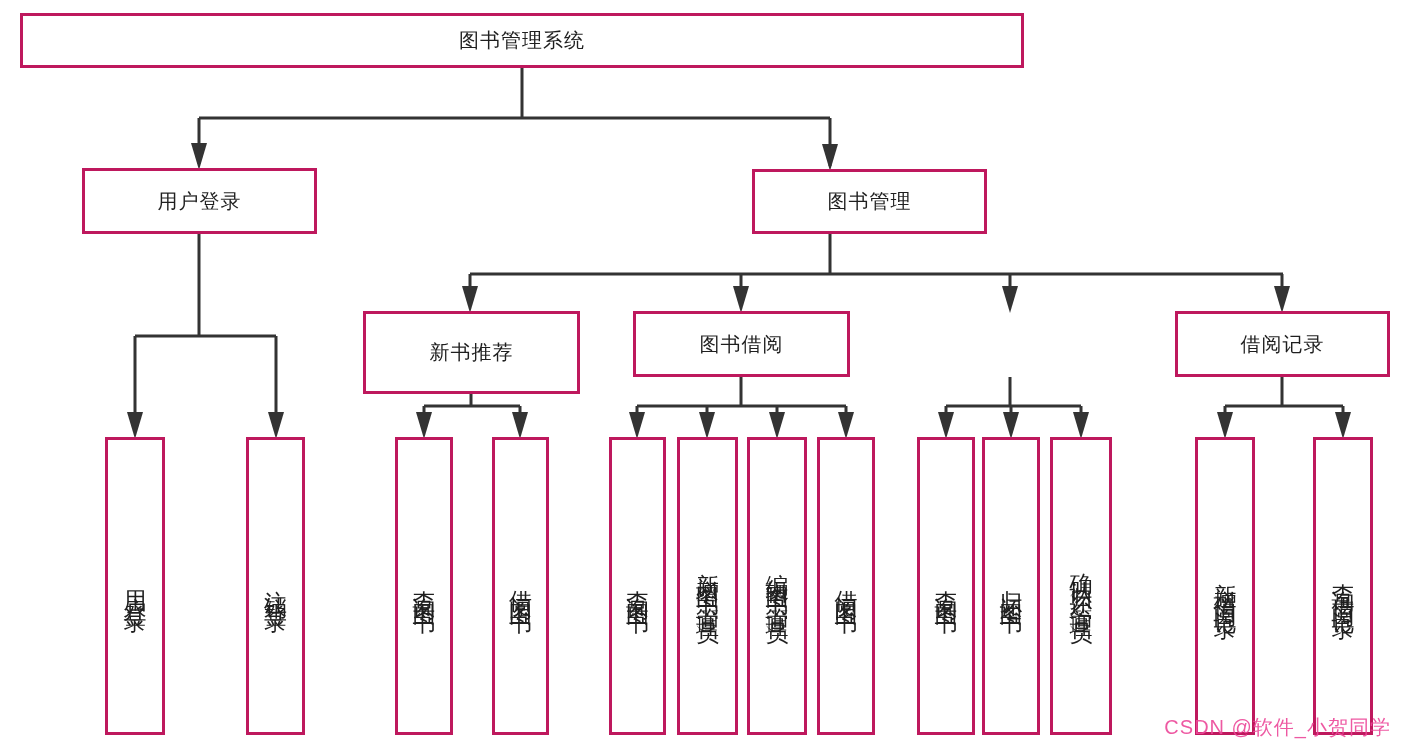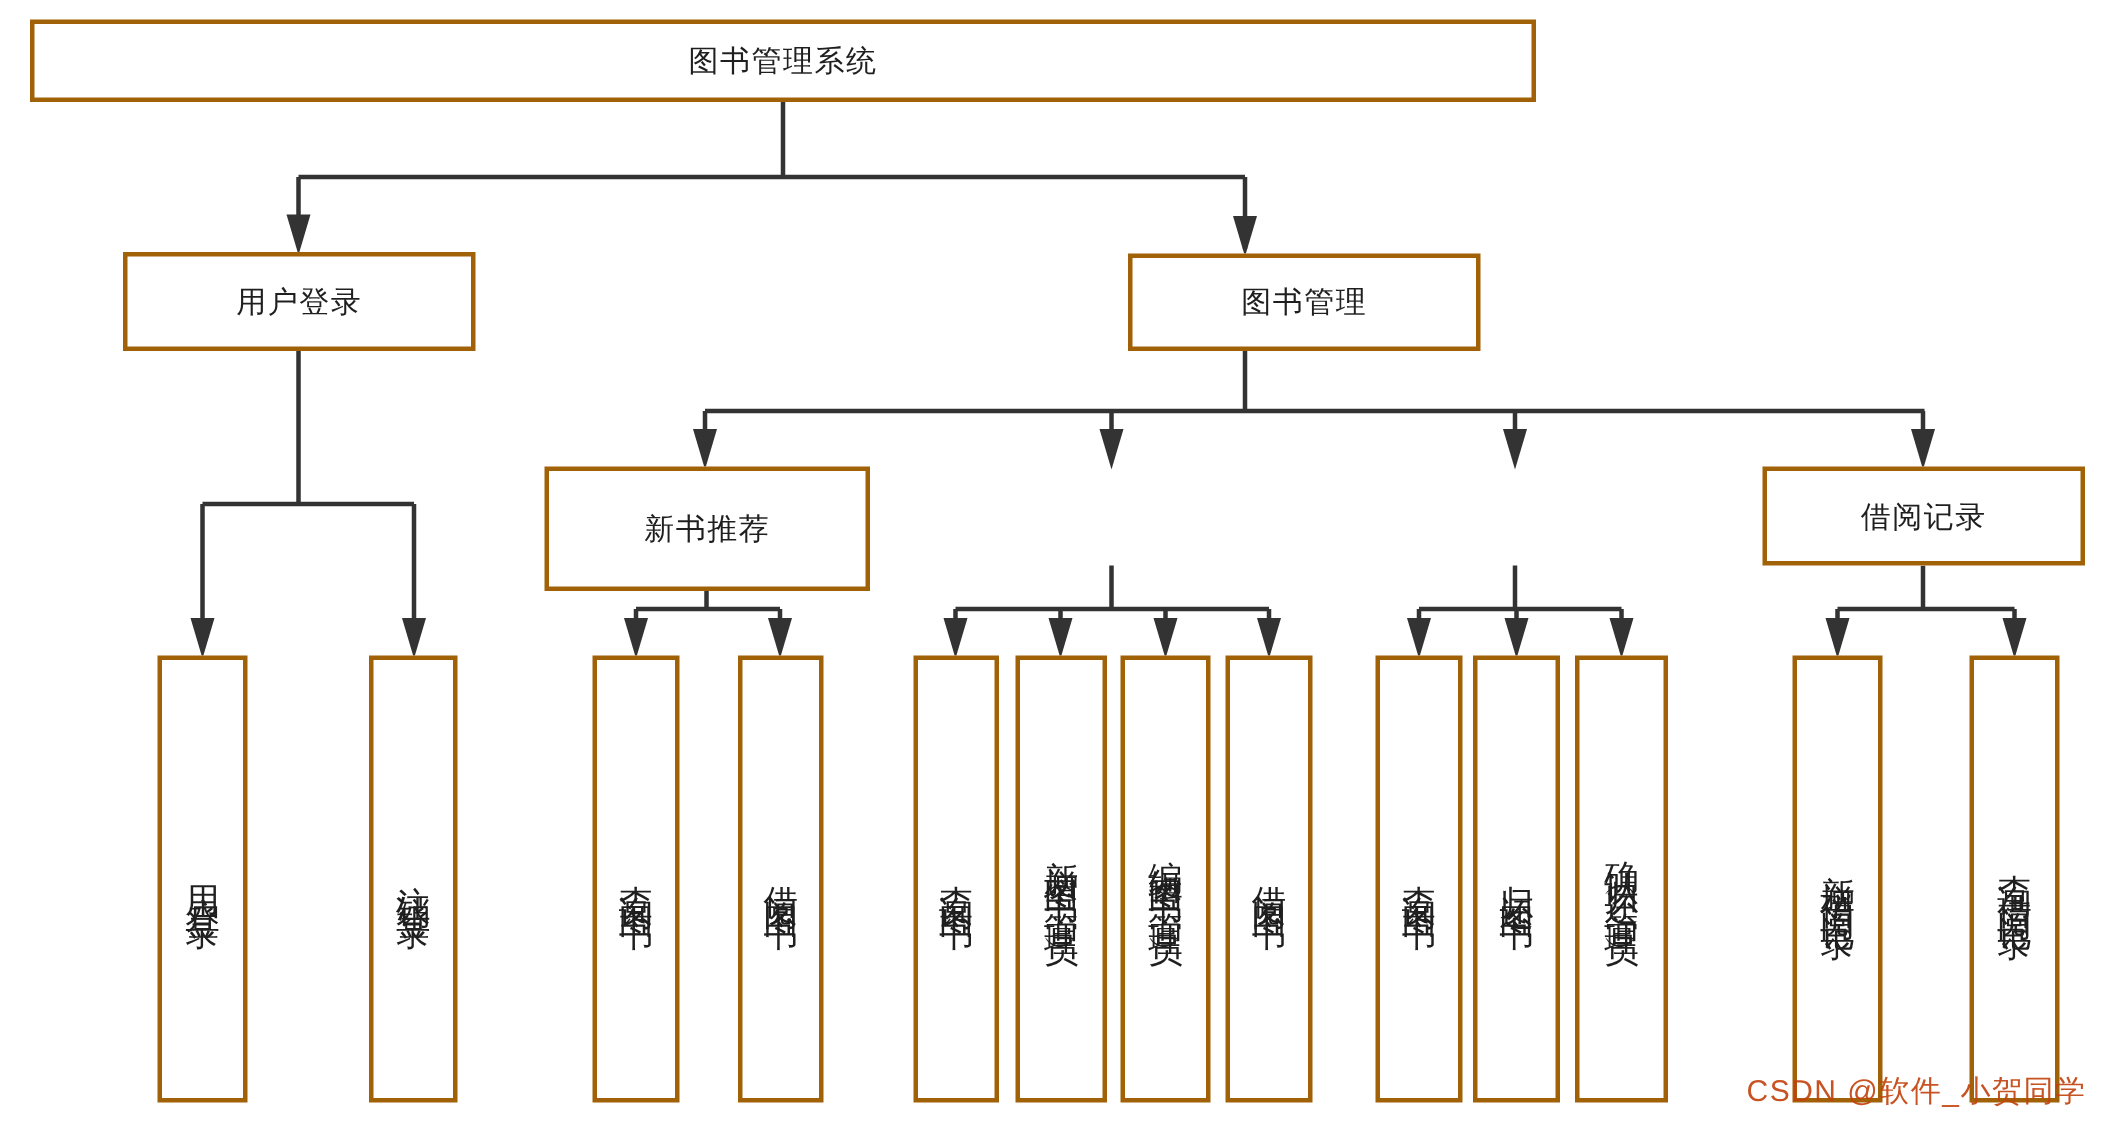--- a/index.html
+++ b/index.html
@@ -14,21 +14,21 @@
   svg.connectors {
     position: absolute;
     left: 0; top: 0;
     width: 1405px; height: 747px;
     z-index: 1;
   }
   .node {
     position: absolute;
     box-sizing: border-box;
     background: #ffffff;
-    border: 3px solid #a16207;
+    border: 3px solid #be185d;
     display: flex;
     align-items: center;
     justify-content: center;
     z-index: 2;
     color: #1f1f1f;
   }
   .node.h span {
     display: block;
     font-size: 20px;
     letter-spacing: 1px;
@@ -42,21 +42,21 @@
     letter-spacing: 7px;
     line-height: 1;
     white-space: nowrap;
   }
   .watermark {
     position: absolute;
     right: 14px;
     top: 714px;
     z-index: 5;
     font-size: 20px;
-    color: #c2410c;
+    color: #ec4899;
     opacity: 0.9;
     letter-spacing: 1px;
     white-space: nowrap;
   }
 </style>
 </head>
 <body>
 
 <div class="canvas">
 
@@ -124,20 +124,23 @@
   <div class="node h" style="left:82px; top:168px; width:235px; height:66px">
     <span>用户登录</span>
   </div>
   <div class="node h" style="left:752px; top:169px; width:235px; height:65px">
     <span>图书管理</span>
   </div>
 
   <div class="node h" style="left:363px; top:311px; width:217px; height:83px">
     <span>新书推荐</span>
   </div>
+  <div class="node h" style="left:633px; top:311px; width:217px; height:66px">
+    <span>图书借阅</span>
+  </div>
   <div class="node h" style="left:1175px; top:311px; width:215px; height:66px">
     <span>借阅记录</span>
   </div>
 
   <div class="node v" style="left:105px; top:437px; width:60px; height:298px">
     <span>用户登录</span>
   </div>
   <div class="node v" style="left:246px; top:437px; width:59px; height:298px">
     <span>注销登录</span>
   </div>

